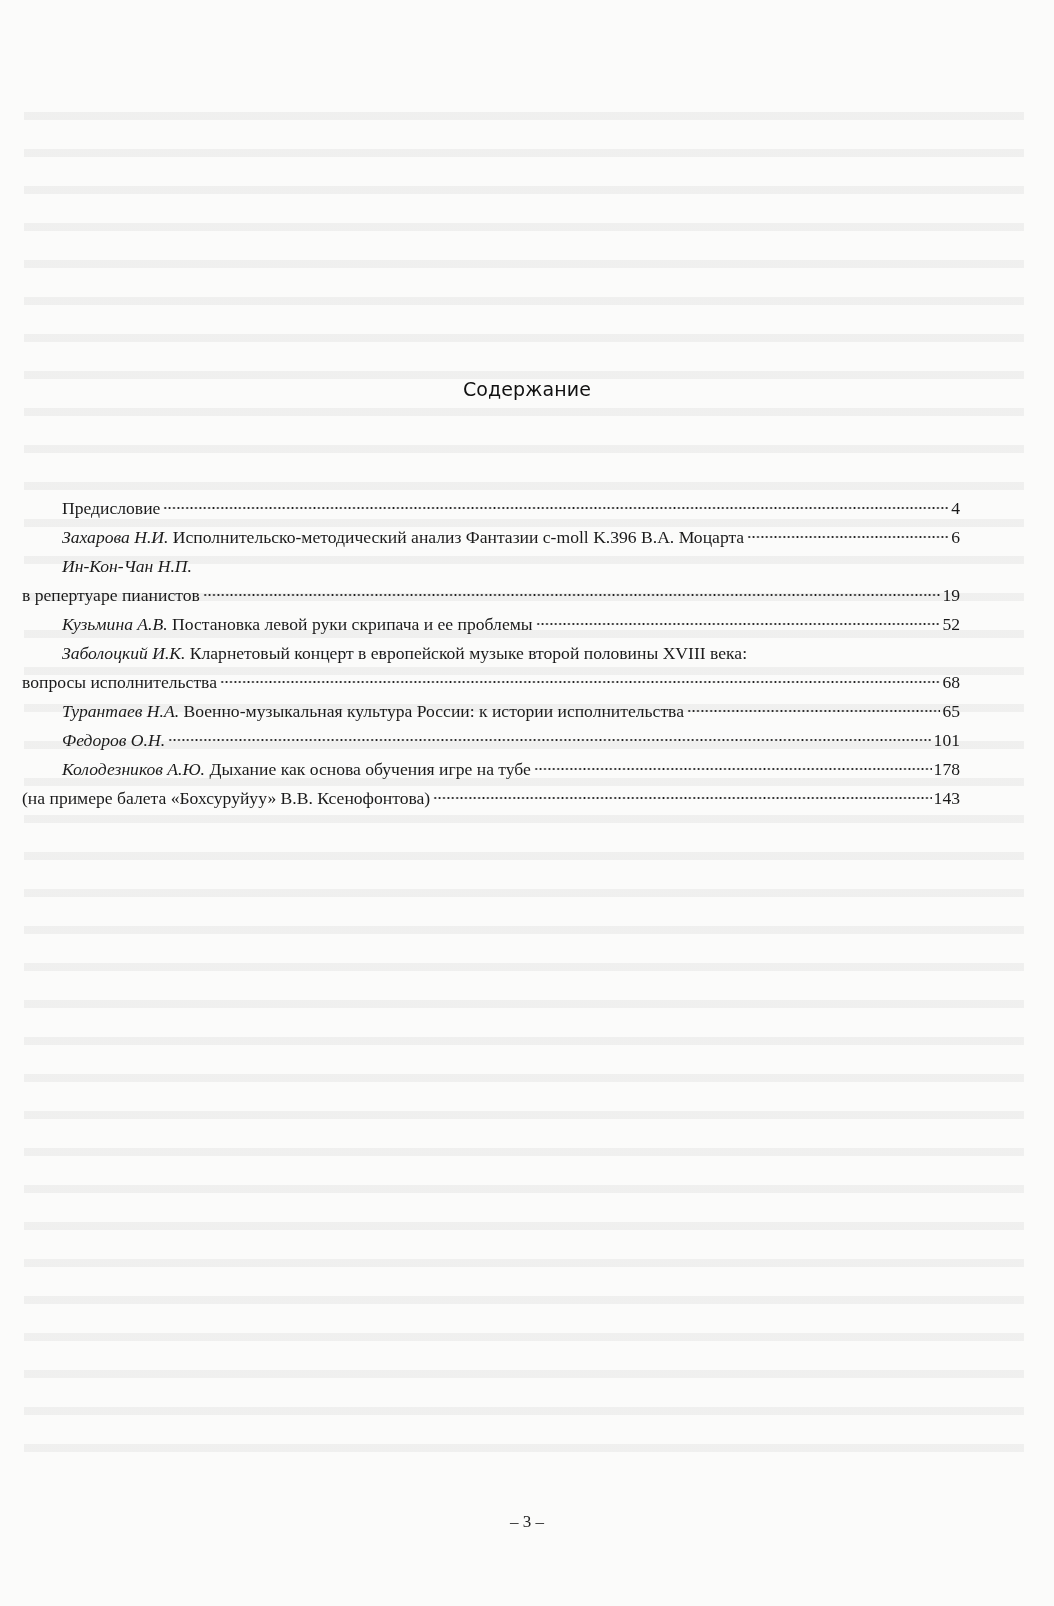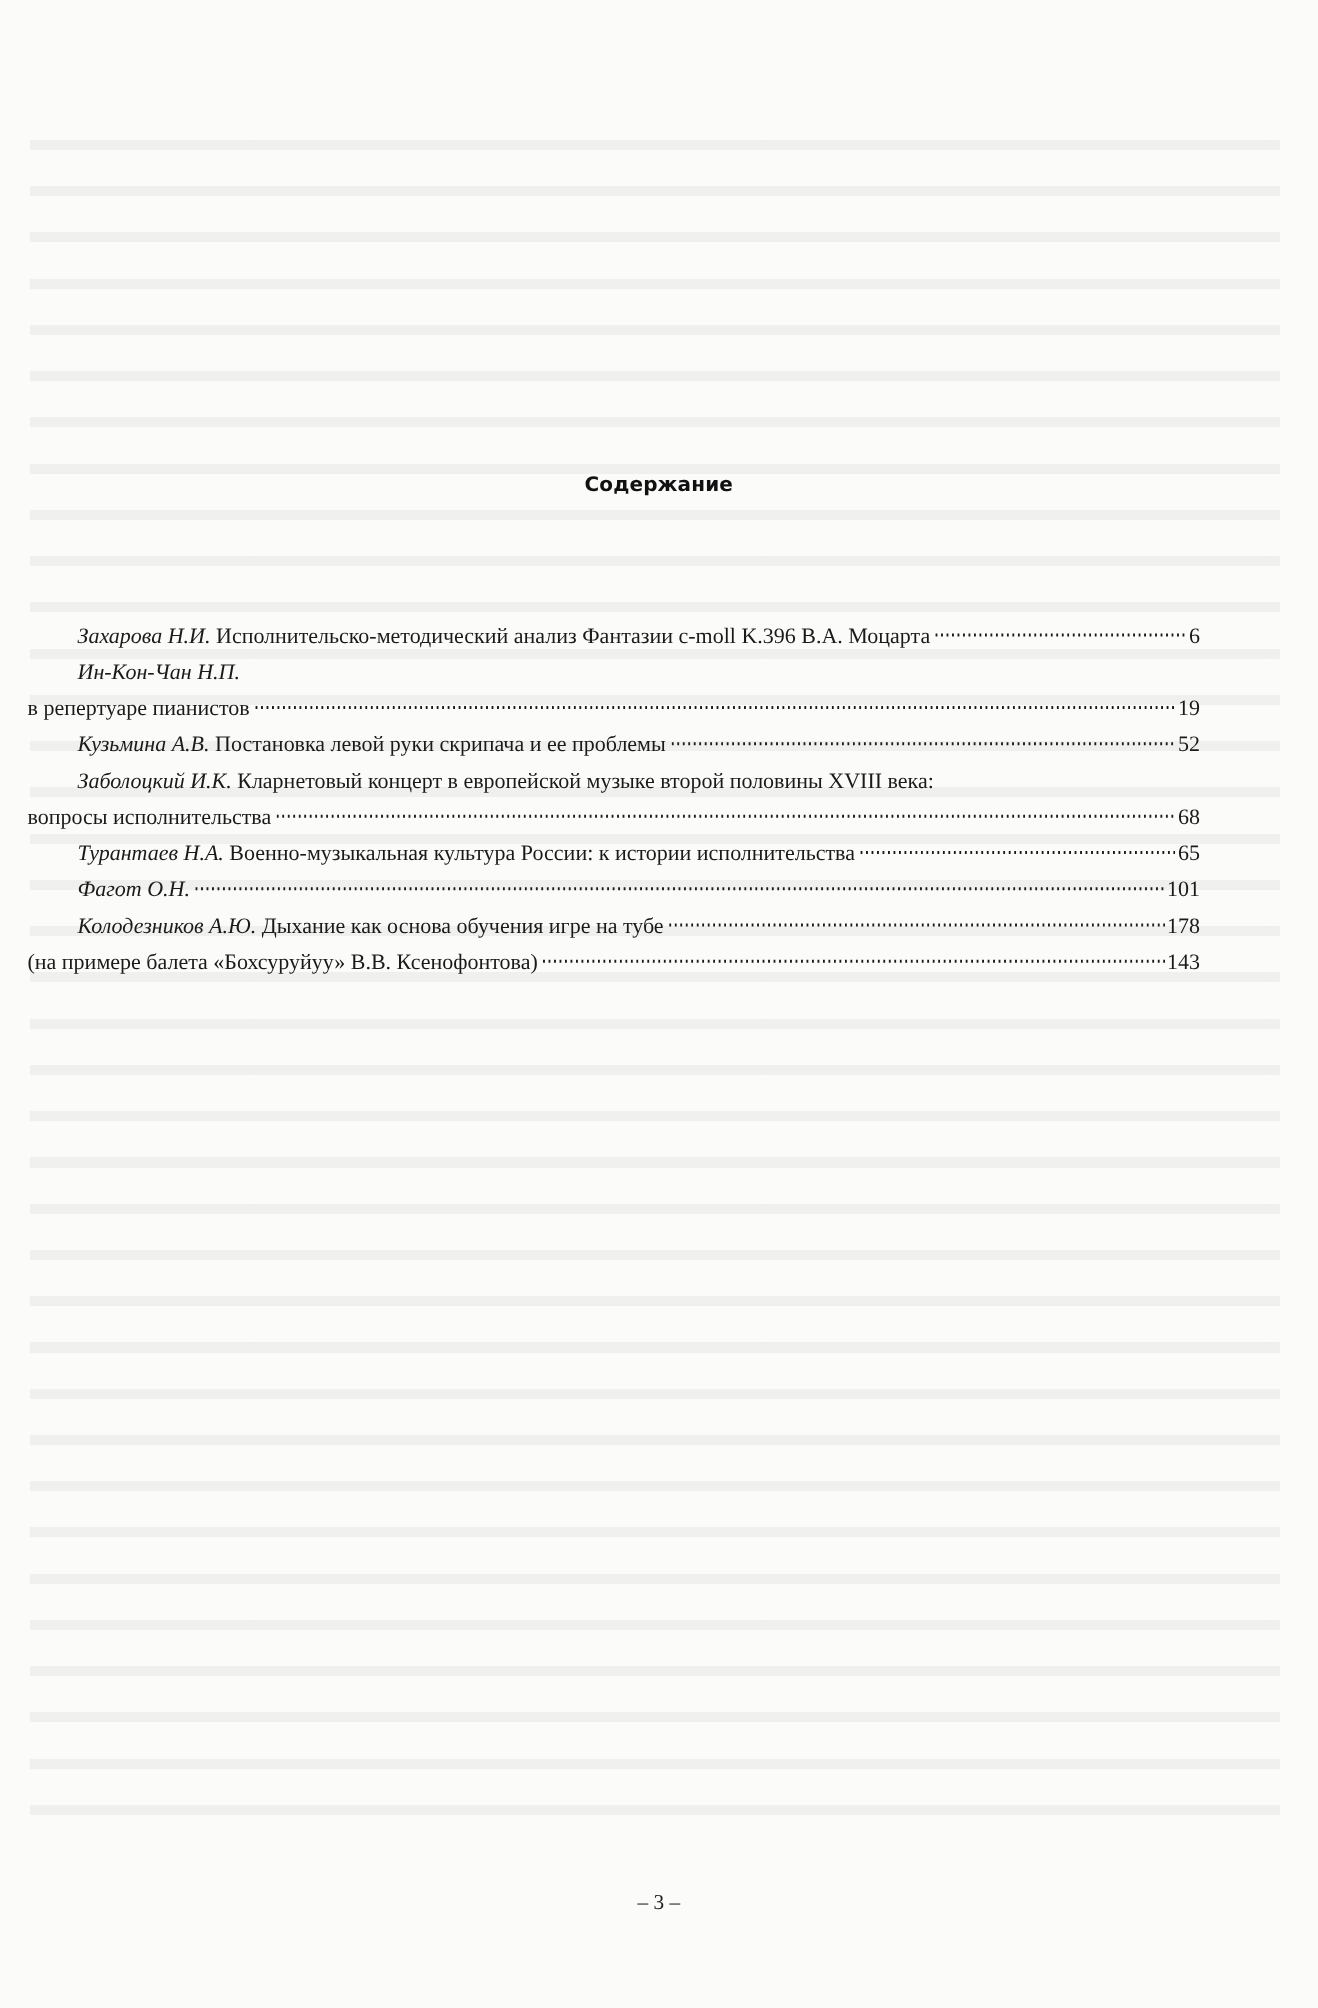--- a/index.html
+++ b/index.html
@@ -15,21 +15,21 @@
       background: repeating-linear-gradient(
         to bottom,
         transparent 0px, transparent 22px,
         rgba(140,140,140,0.10) 22px, rgba(140,140,140,0.10) 30px,
         transparent 30px, transparent 37px);
       pointer-events: none;
     }
     .title {
       position: absolute; top: 378px; left: 0; width: 1054px; text-align: center;
       font-family: "DejaVu Sans", "Liberation Sans", sans-serif;
-      font-weight: bold; font-size: 16px; letter-spacing: 0.1px; color: #111;
+      font-weight: normal; font-size: 19px; letter-spacing: 0.1px; color: #111;
     }
     .toc { position: absolute; top: 494px; left: 22px; width: 938px; }
     .entry { font-size: 17.6px; line-height: 29px; }
     .line { display: flex; align-items: baseline; white-space: nowrap; }
     .line.indent { padding-left: 40px; }
     .author { font-style: italic; }
     .fill {
       flex: 1 1 auto; overflow: hidden; margin: 0 2px 0 3px;
       position: relative; top: -4px; height: 4px;
       background-image: radial-gradient(circle, #1a1a1a 0.9px, transparent 1.1px);
@@ -43,20 +43,27 @@
   </style>
 </head>
 <body>
 
 <div class="bleed"></div>
 
 <div class="title">Содержание</div>
 
 <div class="toc">
 
+  <div class="entry">
+    <div class="line indent">
+      <span>Предисловие</span>
+      <span class="fill"></span>
+      <span class="page">4</span>
+    </div>
+  </div>
 
   <div class="entry">
     <div class="line indent">
       <span class="author">Захарова Н.И.</span>
       <span style="white-space:pre"> Исполнительско-методический анализ Фантазии c-moll K.396 В.А. Моцарта</span>
       <span class="fill"></span>
       <span class="page">6</span>
     </div>
   </div>
 
@@ -96,21 +103,21 @@
     <div class="line indent">
       <span class="author">Турантаев Н.А.</span>
       <span style="white-space:pre"> Военно-музыкальная культура России: к истории исполнительства</span>
       <span class="fill"></span>
       <span class="page">65</span>
     </div>
   </div>
 
   <div class="entry">
     <div class="line indent">
-      <span class="author">Фагот О.Н.</span>
+      <span class="author">Федоров О.Н.</span>
       <span class="fill"></span>
       <span class="page">101</span>
     </div>
   </div>
 
   <div class="entry">
     <div class="line indent">
       <span class="author">Колодезников А.Ю.</span>
       <span style="white-space:pre"> Дыхание как основа обучения игре на тубе</span>
       <span class="fill"></span>

